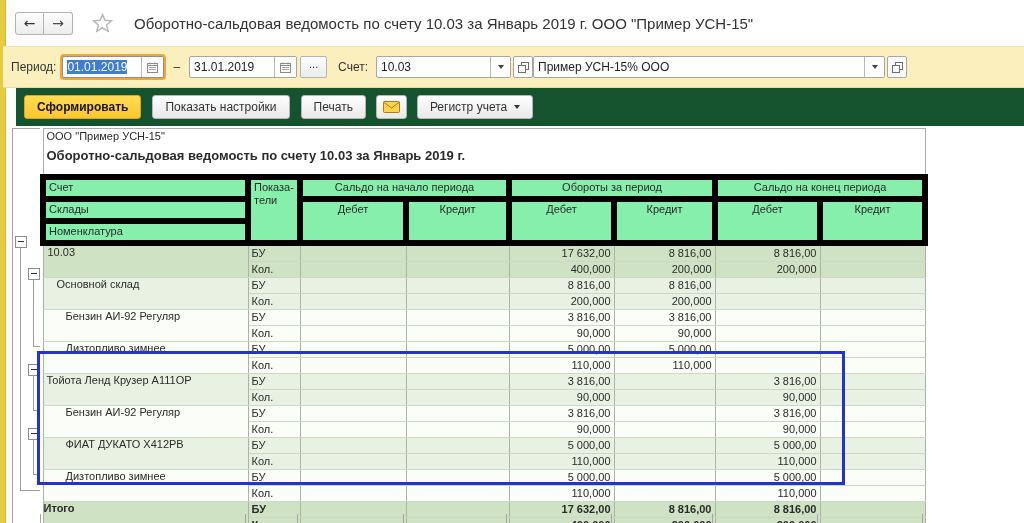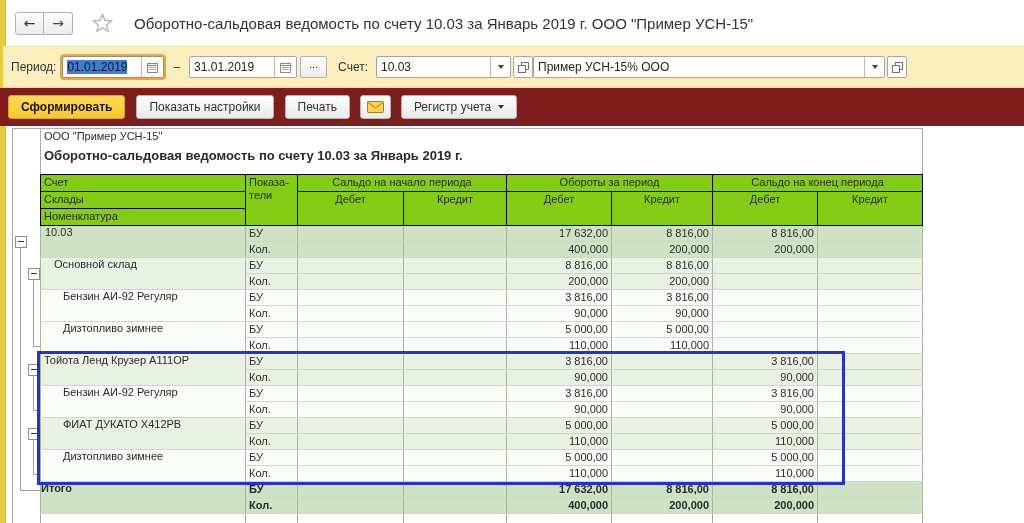--- a/index.html
+++ b/index.html
@@ -20,53 +20,53 @@
   .star{margin-left:19px;display:flex}
   .page-title{margin-left:21px;font-size:15px;color:#333;white-space:nowrap}
 
   
   .filterbar{position:absolute;left:3px;top:46px;right:0;height:42px;background:#fbf0bd;
              border-top:1px solid #f1e4a8;border-bottom:1px solid #ecdc9c;display:flex;align-items:center;padding-left:8px;box-sizing:border-box}
   .flbl{font-size:12px;color:#333;white-space:nowrap}
   .fld{display:flex;align-items:stretch;height:22px;background:#fff;border:1px solid #a6a6a6;border-radius:2px;box-sizing:border-box}
   .fld.focus{box-shadow:0 0 0 2px #efa73a;border-color:#8f8f8f}
   .fld .txt{font-size:12px;padding:3px 4px;color:#222;white-space:nowrap;flex:1}
-  .sel-text{background:#3d7dd2;color:#0f172a}
+  .sel-text{background:#3d7dd2;color:#ffffff}
   .calbtn{width:22px;border:none;border-left:1px solid #b9b9b9;background:#fff;display:flex;align-items:center;justify-content:center;padding:0;cursor:default}
   .caretseg{width:19px;border-left:1px solid #b9b9b9;display:flex;align-items:center;justify-content:center;background:#fff;cursor:default}
   .caret{width:0;height:0;border-left:3.5px solid transparent;border-right:3.5px solid transparent;border-top:4px solid #444}
   .openbtn{width:20px;height:22px;margin-left:2px;border:1px solid #a6a6a6;border-radius:2px;background:#fff;
            display:flex;align-items:center;justify-content:center;padding:0;box-sizing:border-box;cursor:default}
   .morebtn{width:27px;height:22px;margin-left:3px;border:1px solid #b3b3b3;border-radius:2px;background:linear-gradient(#fdfdfd,#ececec);
            font-size:11px;color:#333;line-height:10px;padding:0 0 6px 0;cursor:default}
   .dash{font-size:12px;color:#333;margin:0 9px}
 
   
-  .toolbar{position:absolute;left:0;top:88px;right:0;height:38px;background:#7f1d1d;display:flex;align-items:center;padding-left:8px;box-sizing:border-box}
+  .toolbar{position:absolute;left:16px;top:88px;right:0;height:38px;background:#14532d;display:flex;align-items:center;padding-left:8px;box-sizing:border-box}
   .btn{height:24px;padding:0 12px;font-size:12px;color:#333;border:1px solid #b6b6b6;border-radius:3px;
        background:linear-gradient(#fefefe,#e9e9e9);display:flex;align-items:center;white-space:nowrap;cursor:default}
   .btn.primary{background:linear-gradient(#ffdb54,#fbc72c);border-color:#d8a727;font-weight:bold;color:#151515}
   .btn .bcaret{margin-left:7px;width:0;height:0;border-left:3.5px solid transparent;border-right:3.5px solid transparent;border-top:4px solid #333}
   .btn.iconbtn{width:31px;padding:0;justify-content:center}
 
   
   .report{position:absolute;left:12px;top:128px;width:1000px;height:395px}
   .vline,.hline{position:absolute;background:#a5a5a5}
   .tree-box{position:absolute;width:12px;height:12px;background:#fff;border:1px solid #8e8e8e;box-sizing:border-box;z-index:3;cursor:default}
   .tree-box::after{content:"";position:absolute;left:2px;right:2px;top:4px;height:1px;background:#333}
   .tree-ln{position:absolute;background:#9f9f9f;z-index:2}
 
   #grid{position:absolute;left:28px;top:0;border-collapse:collapse;table-layout:fixed;font-size:11px;color:#2b2b2b;border:1px solid #adadad}
   #grid tr{height:15px}
   #grid td{padding:0 3px;line-height:13px;overflow:hidden;white-space:nowrap;height:15px}
   #grid .rA td{border:none}
   #grid .ra1{border-right:1px solid #bcbcbc}
   #grid .ra3{border-left:1px solid #d0d0d0}
   #grid .rB td{border:none;font-weight:bold;font-size:13px;height:25px;padding-top:5px;vertical-align:top}
-  #grid .hd{background:#84cc16;border:1px solid #000000;text-align:left;vertical-align:top;padding-top:1px}
+  #grid .hd{background:#86efac;border:6px solid #000000;text-align:left;vertical-align:top;padding-top:1px}
   #grid .hd.c{text-align:center}
   .dcell{border:1px solid;border-color:#ccd7c6 #a9b4a3}
   .num{text-align:right}
   .ind{padding-left:2px}
   .name{vertical-align:top;padding-top:1px}
   .bg1{background:#cfe2c4}.bg2{background:#e9f2e2}.bg3{background:#fbfdf9}
   .totrow td{font-weight:bold}
   #hl-rect{position:absolute;left:25px;width:808px;border:3px solid #2334cc;box-sizing:border-box;z-index:5;pointer-events:none}
 </style>
 </head>

